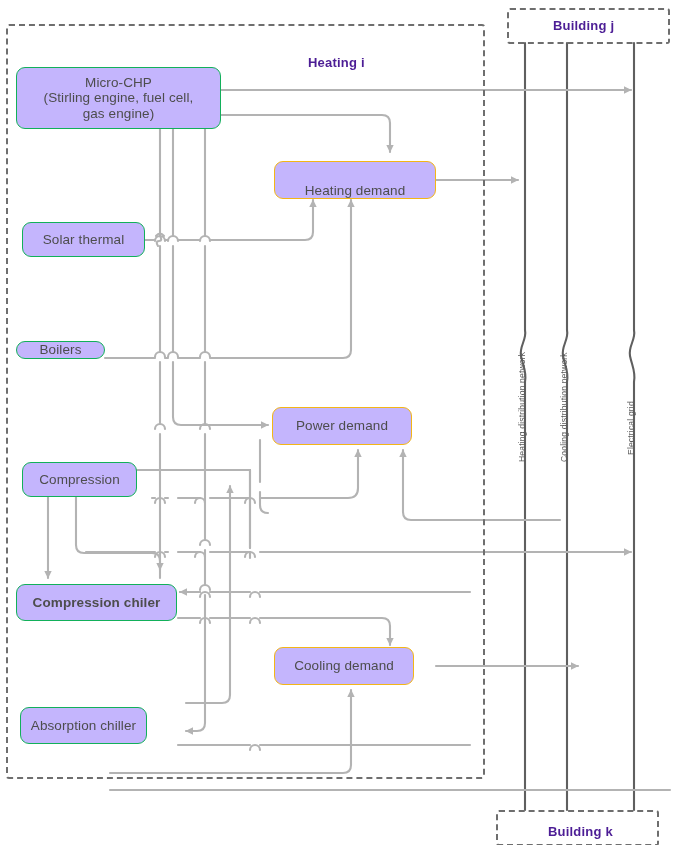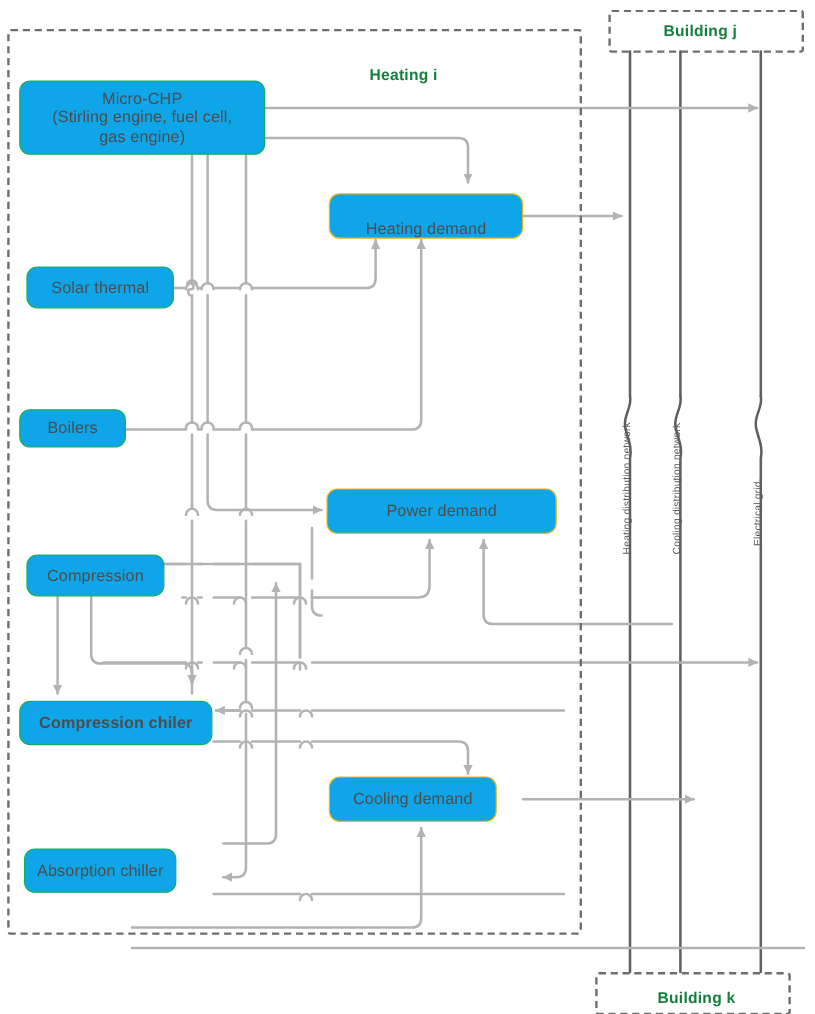--- a/index.html
+++ b/index.html
@@ -1,26 +1,26 @@
 <!DOCTYPE html>
 <html><head>
 <meta charset="utf-8">
 <style>
   html,body{margin:0;padding:0;background:#ffffff;}
   body{width:679px;height:845px;font-family:"Liberation Sans",sans-serif;}
   #stage{position:relative;width:679px;height:845px;overflow:hidden;background:#fff;}
   #wires{position:absolute;left:0;top:0;width:679px;height:845px;}
-  .node{position:absolute;box-sizing:border-box;background:#0ea5e9;border-radius:9px;
+  .node{position:absolute;box-sizing:border-box;background:#c4b5fd;border-radius:9px;
         display:flex;align-items:center;justify-content:center;text-align:center;
         color:#4d4d4d;font-size:13.5px;line-height:15.5px;letter-spacing:0.1px;}
   .node.src{border:1.9px solid #12b05a;}
   .node.dem{border:1.9px solid #f3b617;}
   .node .lbl{padding:0 6px;white-space:pre-line;}
   .zone{position:absolute;box-sizing:border-box;border:2.2px dashed #6e6e6e;border-radius:3px;background:transparent;}
-  .zonelabel{position:absolute;font-size:13px;font-weight:bold;color:#15803d;
+  .zonelabel{position:absolute;font-size:13px;font-weight:bold;color:#4c1d95;
              white-space:nowrap;letter-spacing:0.2px;}
   .netlabel{position:absolute;font-size:8.6px;color:#5a5a5a;white-space:nowrap;
             transform-origin:0 0;transform:rotate(-90deg);letter-spacing:0.15px;}
 </style>
 </head>
 <body>
 
 <div id="stage">
 
   <svg id="wires" viewBox="0 0 679 845">
@@ -158,41 +158,41 @@
   <div class="node src" style="left:16px;top:67px;width:205px;height:62px;">
     <span class="lbl">Micro-CHP
 (Stirling engine, fuel cell,
 gas engine)</span>
   </div>
 
   <div class="node src" style="left:22px;top:222px;width:123px;height:35px;">
     <span class="lbl">Solar thermal</span>
   </div>
 
-  <div class="node src" style="left:16px;top:341px;width:89px;height:32px;">
+  <div class="node src" style="left:16px;top:341px;width:89px;height:18px;">
     <span class="lbl">Boilers</span>
   </div>
 
   <div class="node src" style="left:22px;top:462px;width:115px;height:35px;">
     <span class="lbl">Compression</span>
   </div>
 
   <div class="node src" style="left:16px;top:584px;width:161px;height:37px;font-weight:bold;">
     <span class="lbl">Compression chiler</span>
   </div>
 
   <div class="node src" style="left:20px;top:707px;width:127px;height:37px;">
     <span class="lbl">Absorption chiller</span>
   </div>
 
   <div class="node dem" style="left:274px;top:161px;width:162px;height:38px;align-items:flex-end;">
     <span class="lbl">Heating demand</span>
   </div>
 
-  <div class="node dem" style="left:272px;top:407px;width:192px;height:38px;">
+  <div class="node dem" style="left:272px;top:407px;width:140px;height:38px;">
     <span class="lbl">Power demand</span>
   </div>
 
   <div class="node dem" style="left:274px;top:647px;width:140px;height:38px;">
     <span class="lbl">Cooling demand</span>
   </div>
 
 </div>
 
 </body></html>

